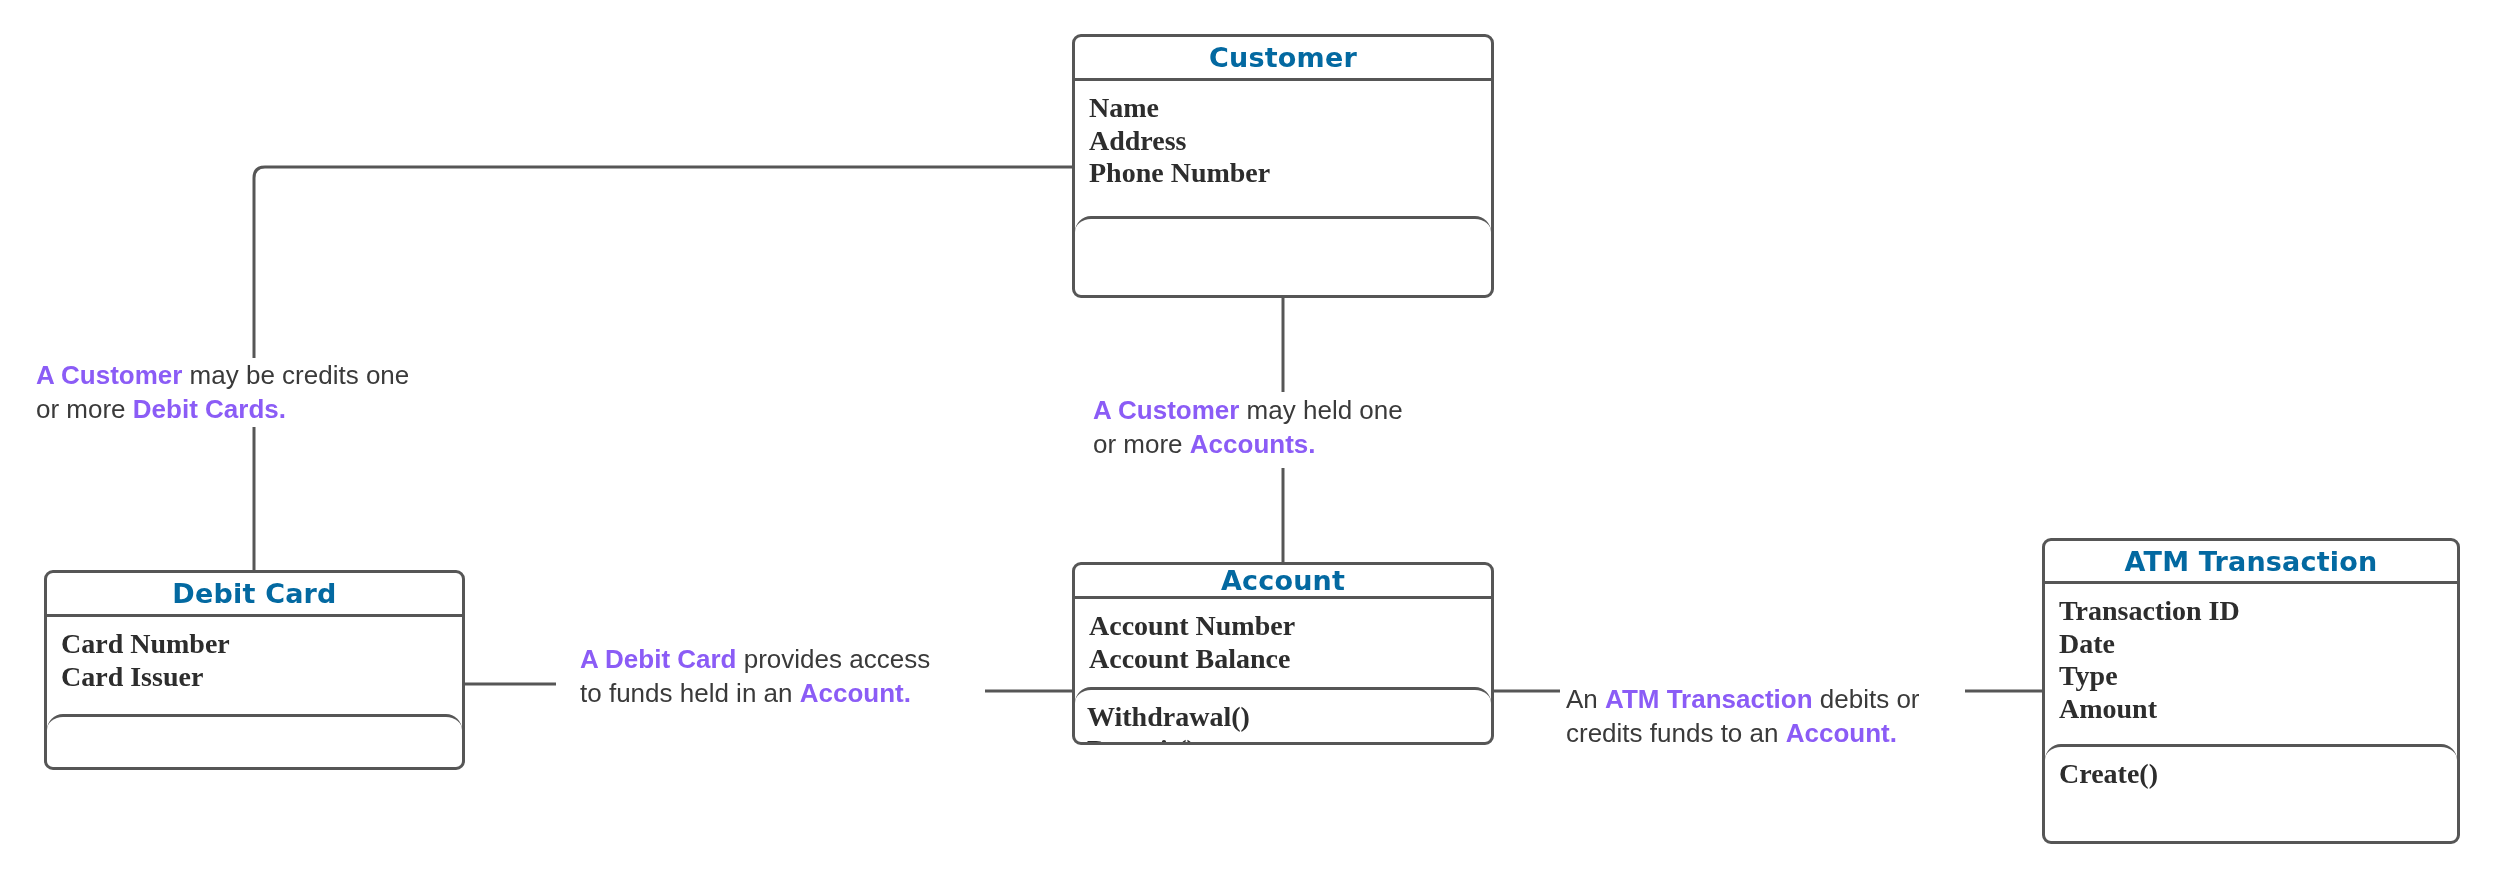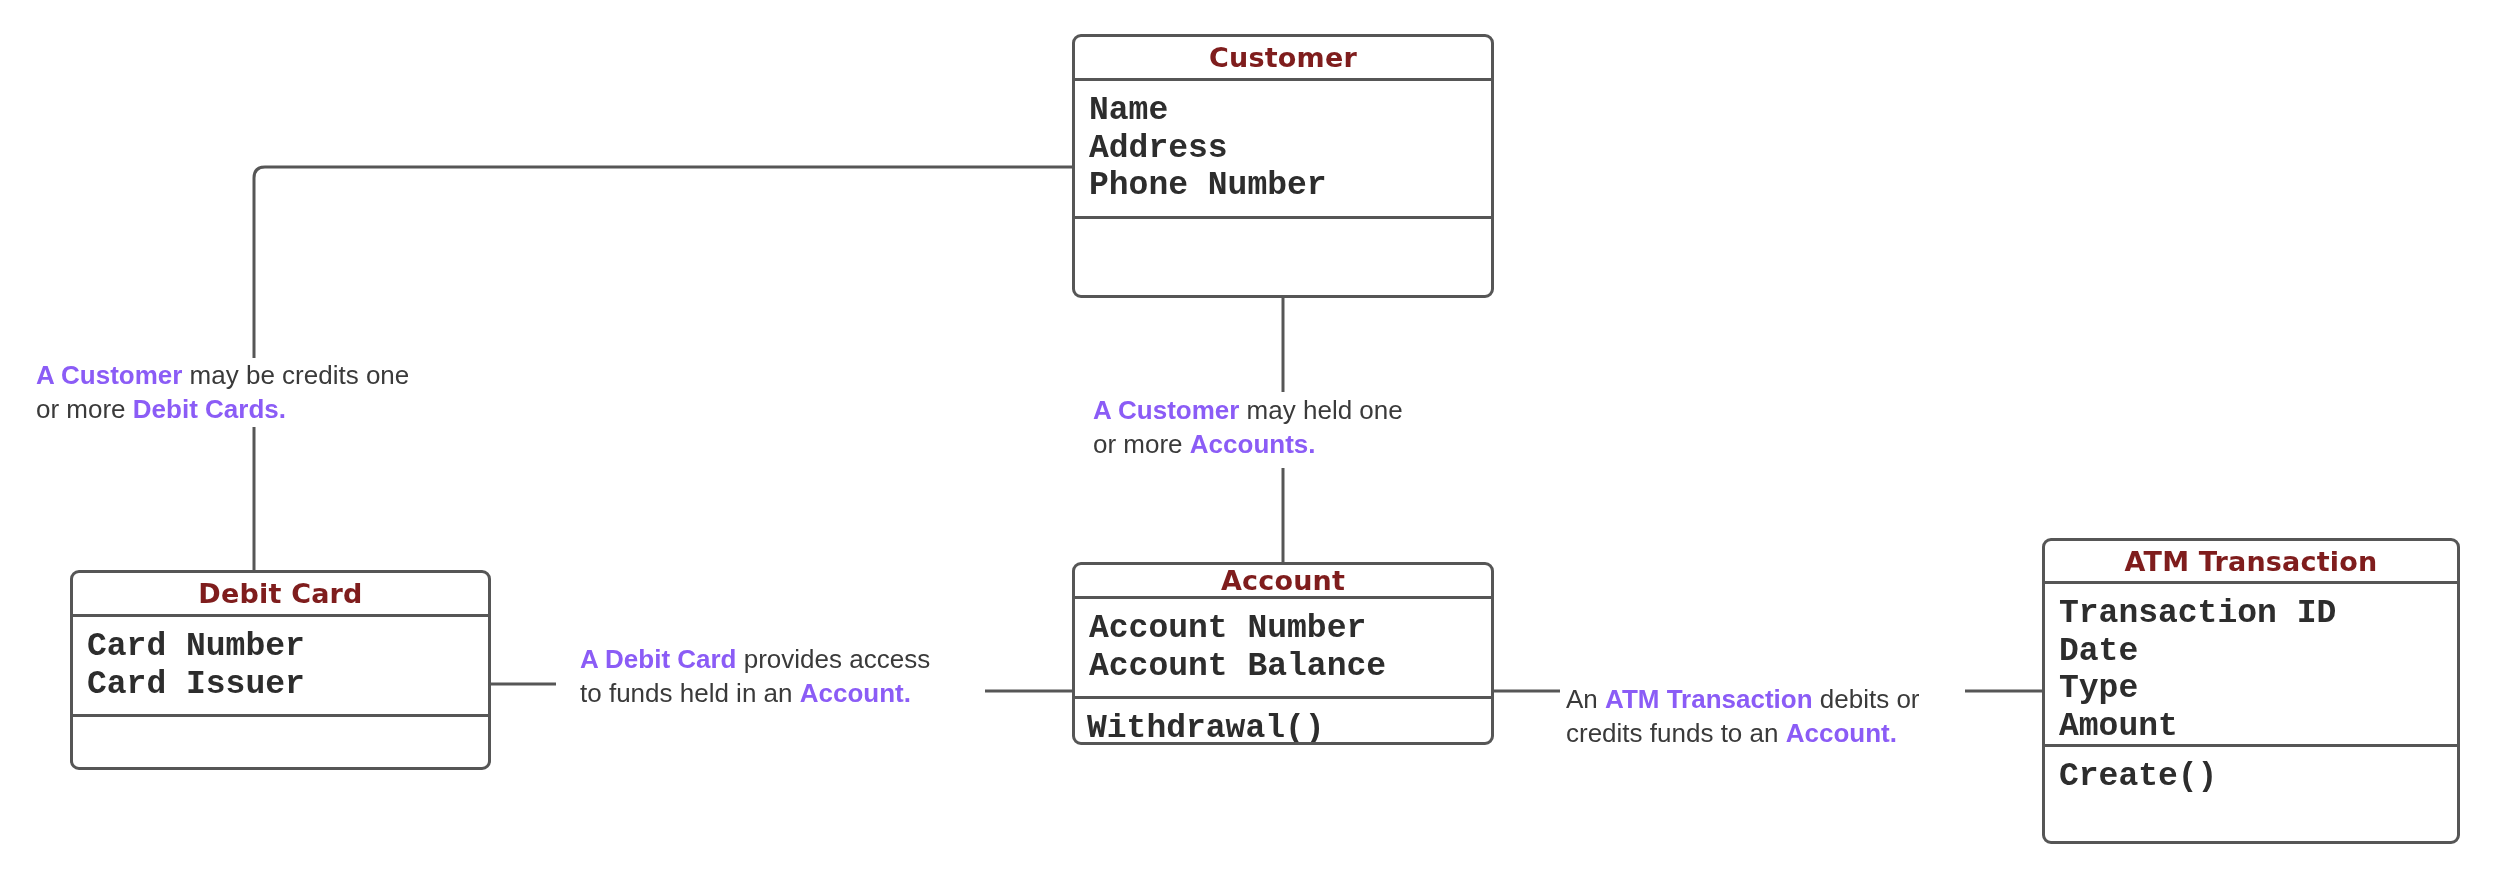--- a/index.html
+++ b/index.html
@@ -37,35 +37,36 @@
     display: flex;
     flex-direction: column;
     overflow: hidden;
   }
   .uml-title {
     box-sizing: border-box;
     text-align: center;
     font-family: "DejaVu Sans", sans-serif;
     font-weight: bold;
     font-size: 27px;
-    color: #7f1d1d;
+    color: #0369a1;
     letter-spacing: 0.2px;
     border-bottom: 3px solid #565656;
     display: flex;
     align-items: center;
     justify-content: center;
   }
   .uml-compartment {
     box-sizing: border-box;
     padding: 11px 14px 12px 14px;
-    font-family: Liberation Mono, monospace;
+    font-family: Liberation Serif, serif;
     font-weight: bold;
-    font-size: 33px;
+    font-size: 28px;
     color: #2d2d2d;
     line-height: 1.02;
+    border-radius: 16px;
   }
   .uml-compartment.divided {
     border-top: 3px solid #565656;
   }
   .uml-row {
     white-space: nowrap;
     padding: 2px 0;
   }
   .uml-compartment.empty {
     padding: 0;
@@ -111,21 +112,21 @@
   <div class="uml-class" style="left:1072px; top:34px; width:422px; height:264px;">
     <div class="uml-title" style="height:44px;">Customer</div>
     <div class="uml-compartment" style="height:135px;">
       <div class="uml-row">Name</div>
       <div class="uml-row">Address</div>
       <div class="uml-row">Phone Number</div>
     </div>
     <div class="uml-compartment divided empty" style="flex:1;"></div>
   </div>
 
-  <div class="uml-class" style="left:44px; top:570px; width:421px; height:200px;margin-left:26px;">
+  <div class="uml-class" style="left:44px; top:570px; width:421px; height:200px;">
     <div class="uml-title" style="height:44px;">Debit Card</div>
     <div class="uml-compartment" style="height:97px;">
       <div class="uml-row">Card Number</div>
       <div class="uml-row">Card Issuer</div>
     </div>
     <div class="uml-compartment divided empty" style="flex:1;"></div>
   </div>
 
   <div class="uml-class" style="left:1072px; top:562px; width:422px; height:183px;">
     <div class="uml-title" style="height:44px;">Account</div>

